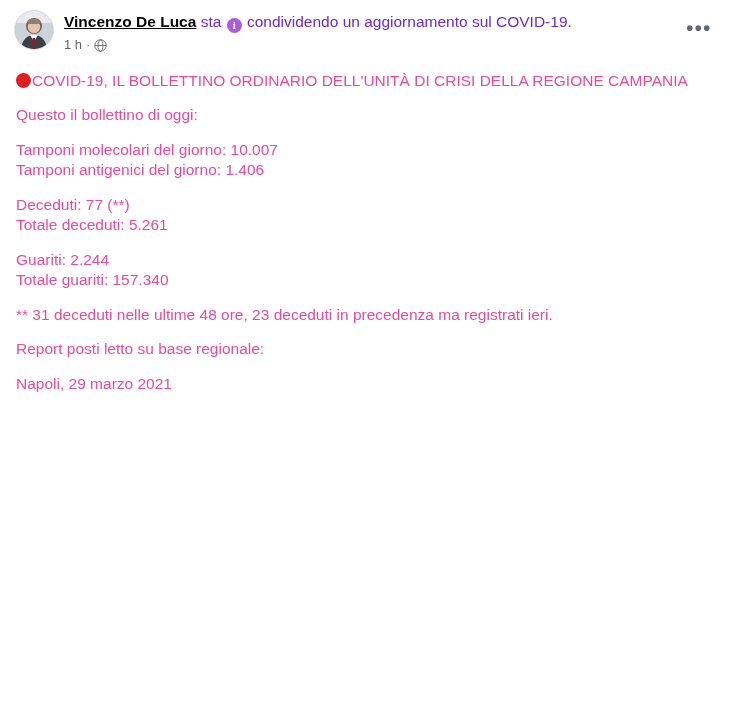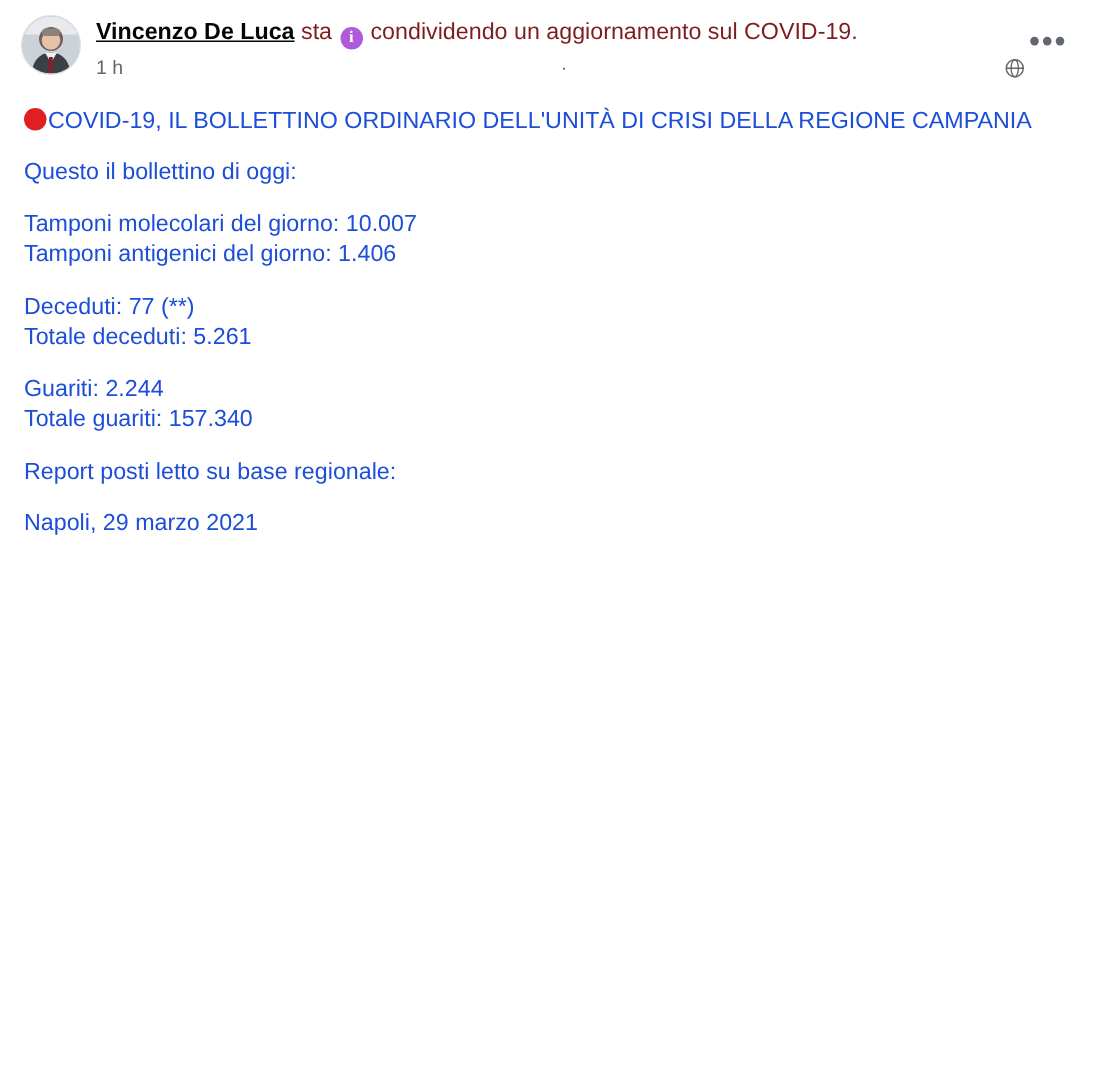--- a/index.html
+++ b/index.html
@@ -48,21 +48,21 @@
     line-height: 21px;
     color: #050505;
   }
   .author {
     font-weight: bold;
     color: #050505;
     font-size: 15.5px;
     text-decoration: underline;
   }
   .sta {
-    color: #7f1d1d;
+    color: #6d28d9;
   }
   .info-badge {
     display: inline-block;
     width: 15px;
     height: 15px;
     border-radius: 50%;
     background: #ad5bdb;
     color: #ffffff;
     font-size: 11px;
     line-height: 15px;
@@ -72,21 +72,20 @@
     vertical-align: -2px;
     margin: 0 1px;
   }
   .header-line2 {
     display: flex;
     align-items: center;
     color: #65676b;
     font-size: 13px;
     line-height: 18px;
     margin-top: 3px;
-    justify-content: space-between;
   }
   .timestamp { color: #65676b; }
   .dot-sep {
     margin: 0 4px;
     color: #65676b;
     font-size: 13px;
   }
   .globe-icon { display: inline-flex; align-items: center; }
   .menu-button {
     width: 32px;
@@ -103,21 +102,21 @@
     margin-top: 2px;
     cursor: pointer;
     background: transparent;
     border: none;
     padding: 0;
     font-family: "Liberation Sans", sans-serif;
   }
   .post-body {
     font-size: 15.5px;
     line-height: 20.5px;
-    color: #1d4ed8;
+    color: #ec4899;
     padding: 14px 2px 0 2px;
   }
   .para {
     margin: 0 0 14px 0;
     white-space: pre-line;
   }
   .para:last-child { margin-bottom: 6px; }
   .emoji-red {
     display: inline-block;
     width: 15px;
@@ -174,16 +173,17 @@
 
     <div class="para heading-line"><span class="emoji-red"></span><span>COVID-19, IL BOLLETTINO ORDINARIO DELL'UNITÀ DI CRISI DELLA REGIONE CAMPANIA</span></div>
 
     <div class="para">Questo il bollettino di oggi:</div>
     <div class="para">Tamponi molecolari del giorno: 10.007
 Tamponi antigenici del giorno: 1.406</div>
     <div class="para">Deceduti: 77 (**)
 Totale deceduti: 5.261</div>
     <div class="para">Guariti: 2.244
 Totale guariti: 157.340</div>
+    <div class="para">** 31 deceduti nelle ultime 48 ore, 23 deceduti in precedenza ma registrati ieri.</div>
     <div class="para">Report posti letto su base regionale:</div>
     <div class="para">Napoli, 29 marzo 2021</div>
   </div>
 </div>
 
 </body></html>

